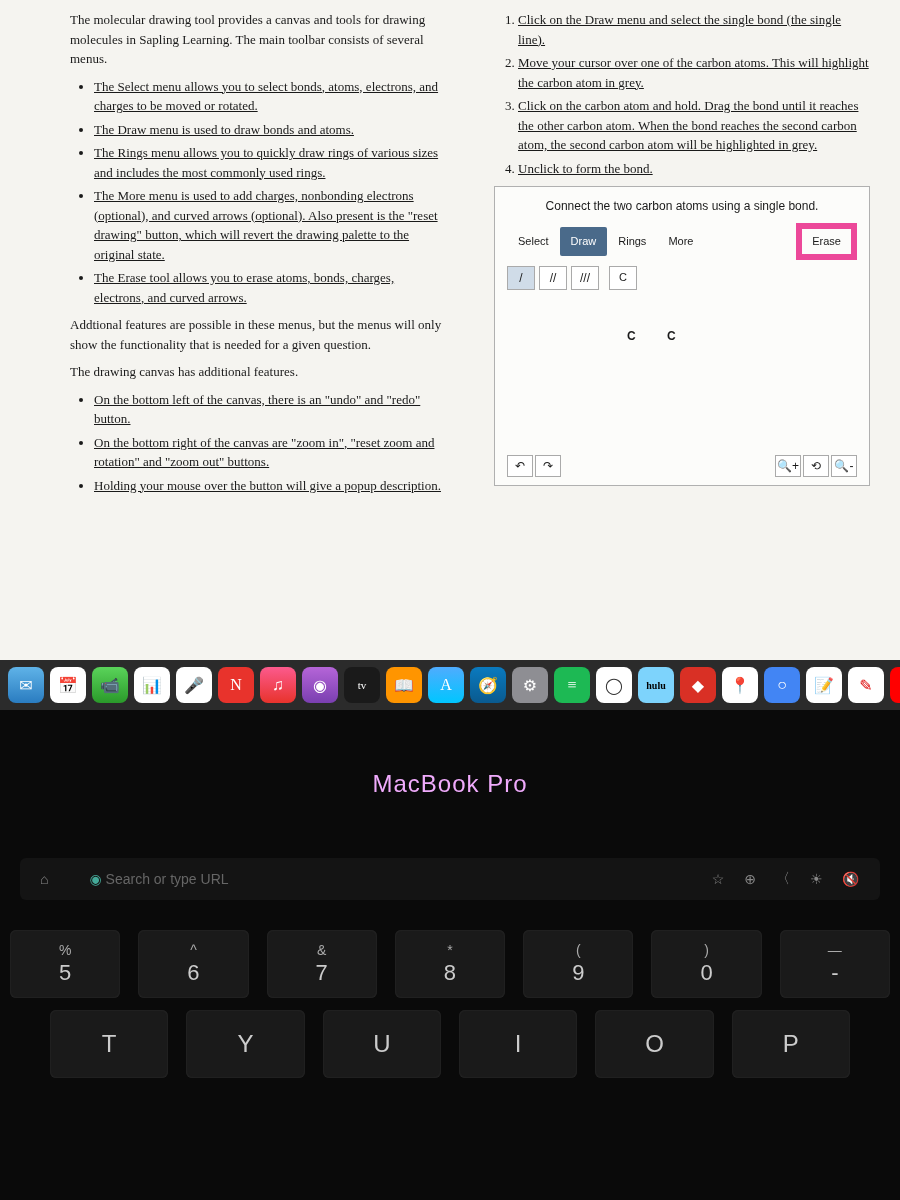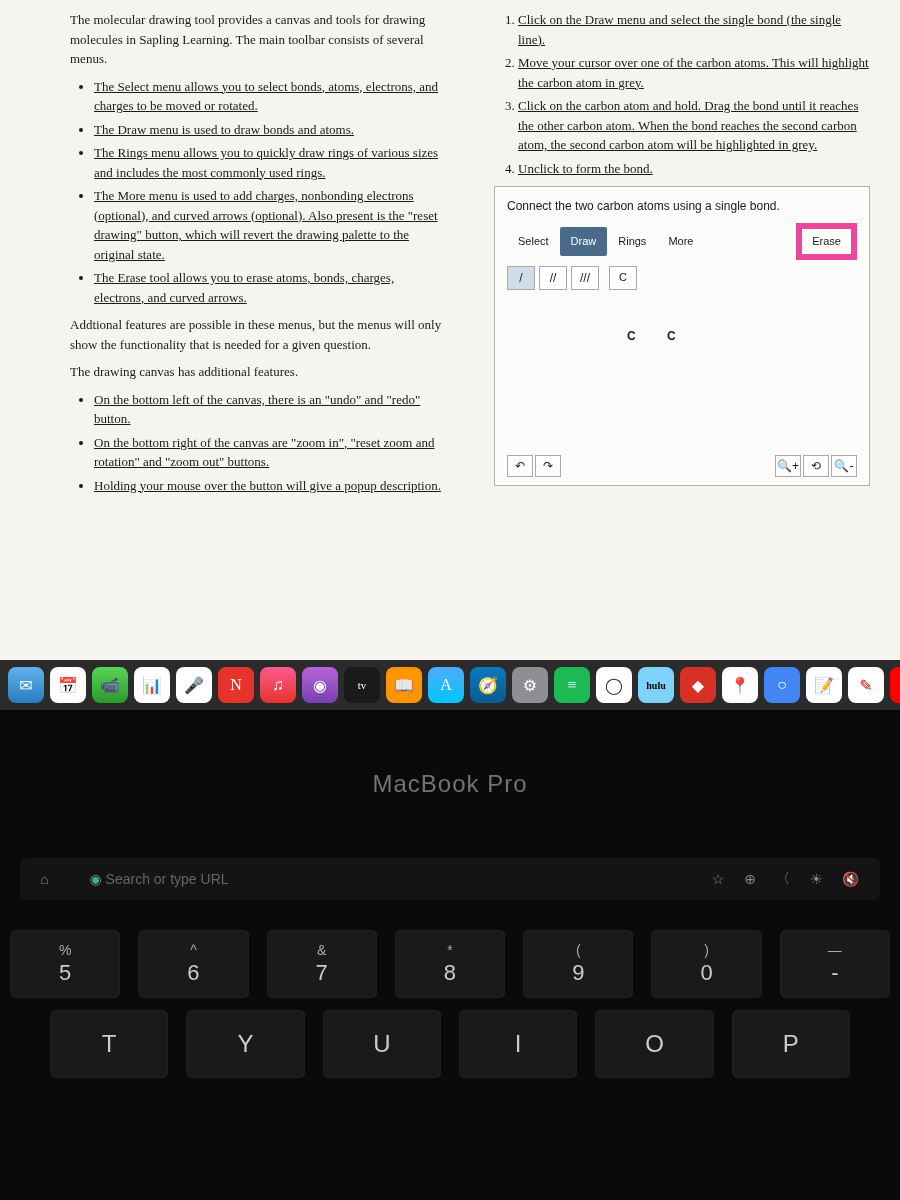--- a/index.html
+++ b/index.html
@@ -27,20 +27,21 @@
 .col li { margin-bottom: 4px; text-decoration: underline; }
 
 .draw-panel {
   margin-top: 4px;
   border: 1px solid #b0b0b0;
   background: #fcfcfa;
   height: 300px;
   position: relative;
   font-family: Arial, sans-serif;
   font-size: 12px;
+  text-align: center;
 }
 .draw-prompt {
   padding: 10px 12px 8px;
 }
 .draw-tabs {
   display: flex;
   padding: 0 12px;
   gap: 0;
   align-items: center;
 }
@@ -143,21 +144,21 @@
   background: #0a0a0a;
   height: 490px;
   position: relative;
   color: #888;
 }
 .laptop-label {
   text-align: center;
   padding-top: 60px;
   font-size: 24px;
   font-family: -apple-system, sans-serif;
-  color: #737373;
+  color: #f0abfc;
   letter-spacing: 1px;
 }
 .touchbar {
   margin: 60px 20px 0;
   height: 42px;
   background: #141414;
   border-radius: 6px;
   display: flex;
   align-items: center;
   padding: 0 20px;

